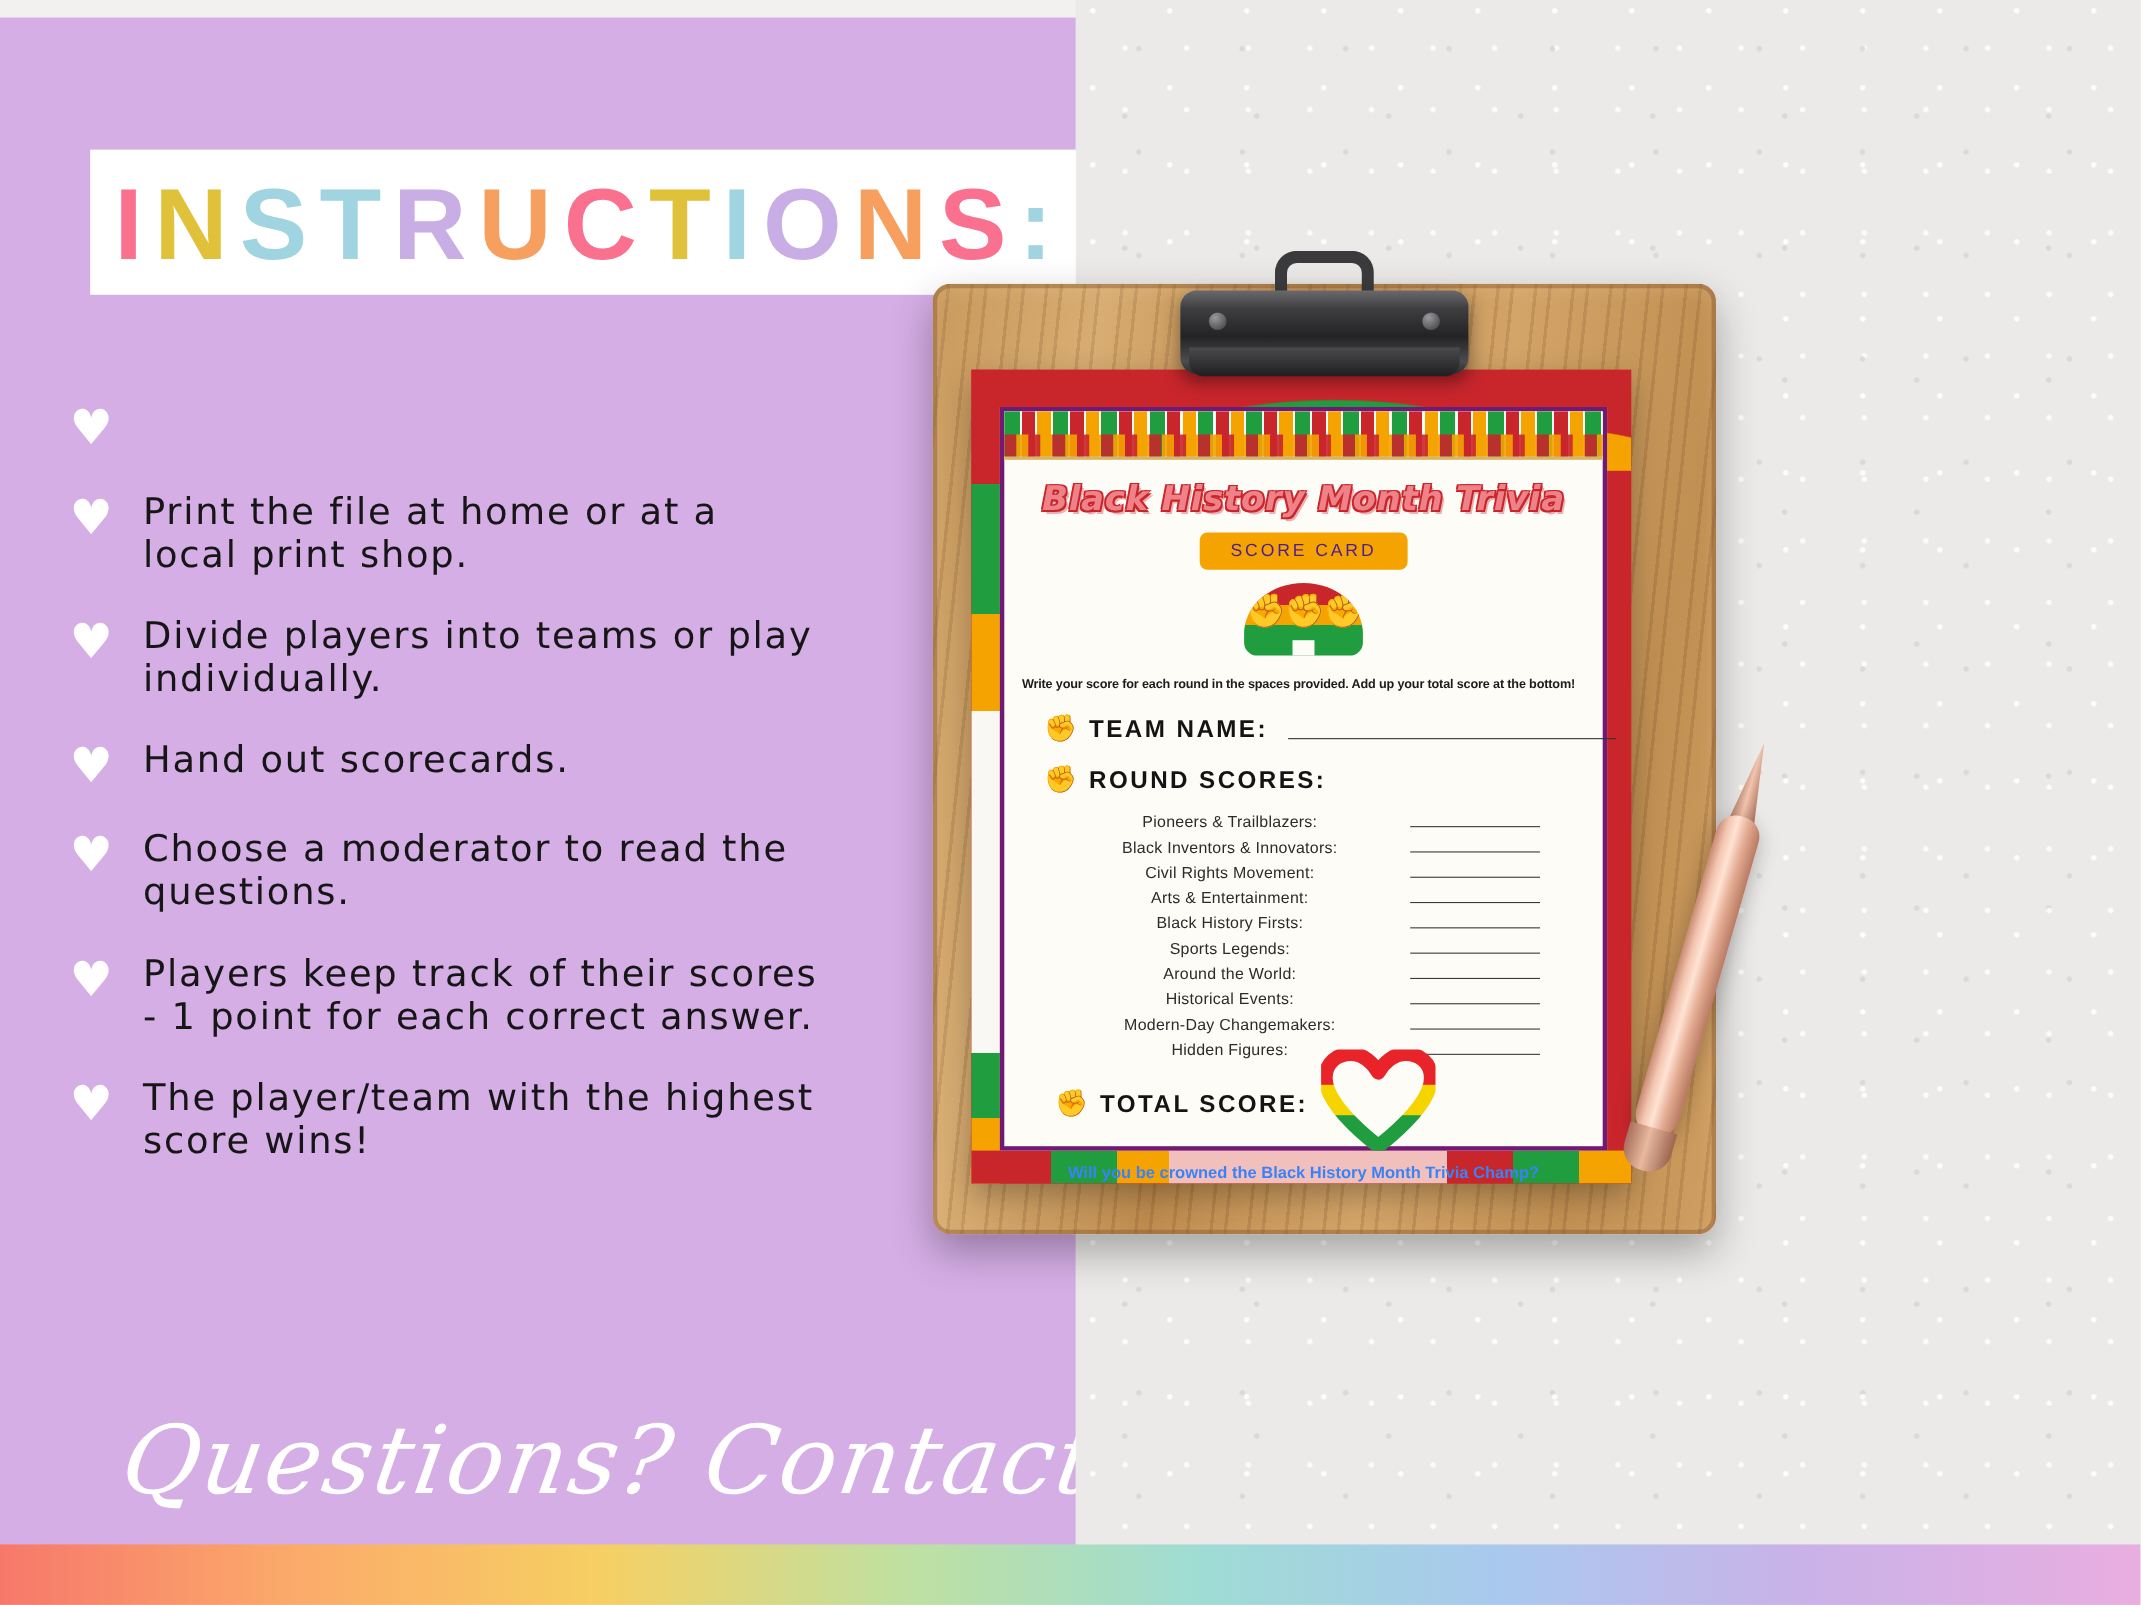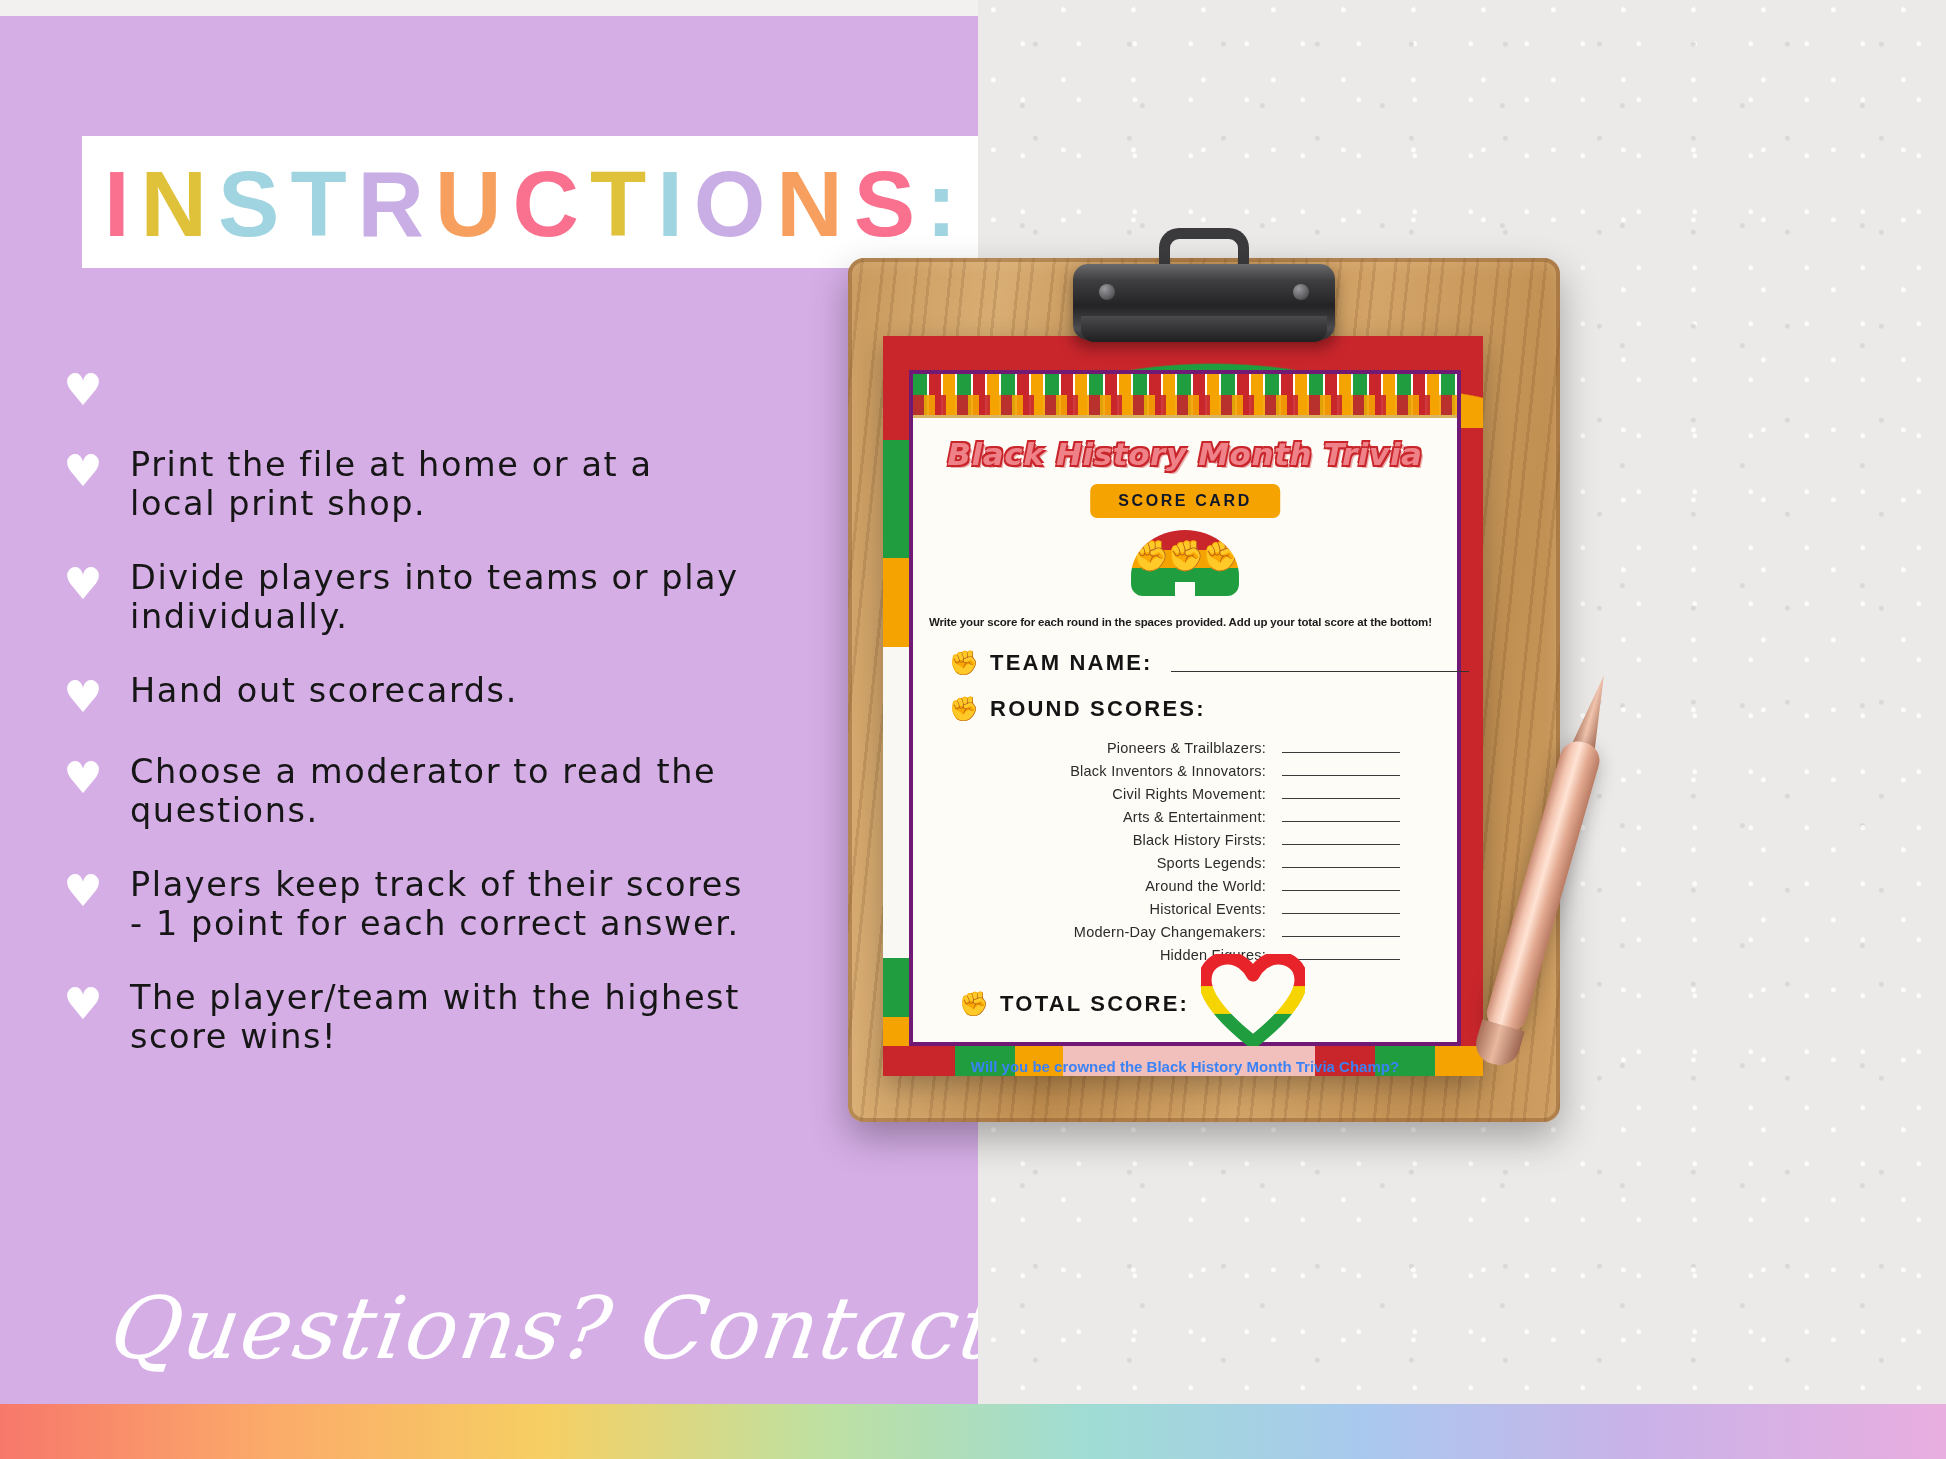--- a/index.html
+++ b/index.html
@@ -201,23 +201,23 @@
     color: #ef8288;
     text-shadow:
       -1.6px -1.6px 0 #c9262c, 1.6px -1.6px 0 #c9262c,
       -1.6px 1.6px 0 #c9262c, 1.6px 1.6px 0 #c9262c,
       3px 3px 0 rgba(201,38,44,.35);
   }
   #sc-badge {
     position: absolute; left: 50%; top: 110px;
     transform: translateX(-50%);
     background: #f5a300;
-    color: #0f172a;
-    font-family: "Liberation Sans", sans-serif;
-    font-weight: 700;
+    color: #4c1d95;
+    font-family: "Liberation Sans", sans-serif;
+    font-weight: 400;
     font-size: 16px;
     letter-spacing: 2.6px;
     padding: 8px 28px;
     border-radius: 7px;
   }
 
   #sc-emblem {
     position: absolute; left: 50%; top: 156px;
     transform: translateX(-50%);
     width: 108px; height: 66px;
@@ -263,21 +263,21 @@
   #sc-rounds {
     position: absolute; left: 0; top: 366px; width: 100%;
     display: flex; flex-direction: column; align-items: center;
   }
   .round-row {
     display: flex; align-items: baseline;
     width: 430px;
     margin-bottom: 7px;
   }
   .round-label {
-    flex: 1 1 auto; text-align: right;
+    flex: 1 1 auto; text-align: center;
     font-family: "Liberation Sans", sans-serif;
     font-size: 14.5px;
     letter-spacing: .25px;
     color: #2b2b2b;
     white-space: nowrap;
   }
   .round-blank {
     flex: 0 0 118px; height: 1px; background: #3a3a3a; margin-left: 16px;
   }
 

